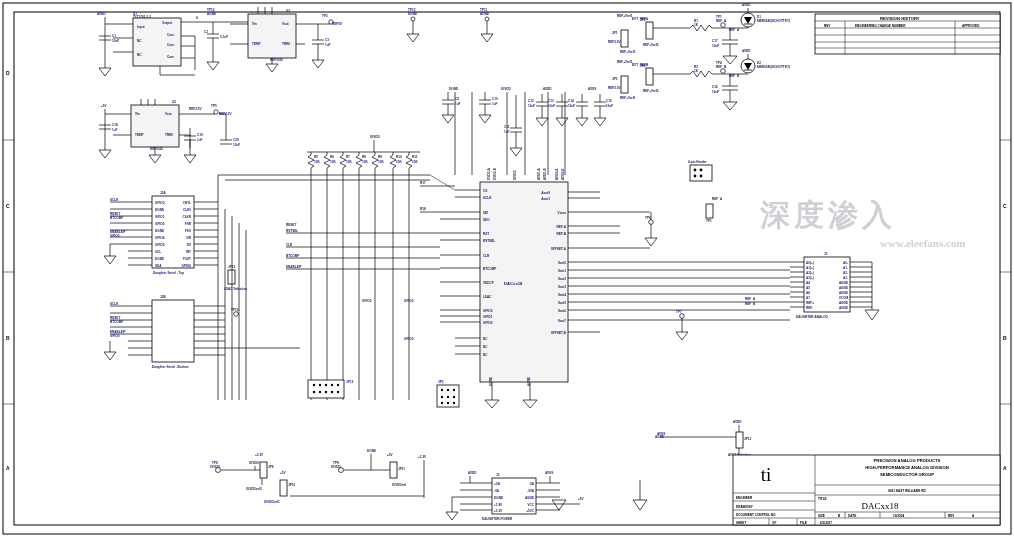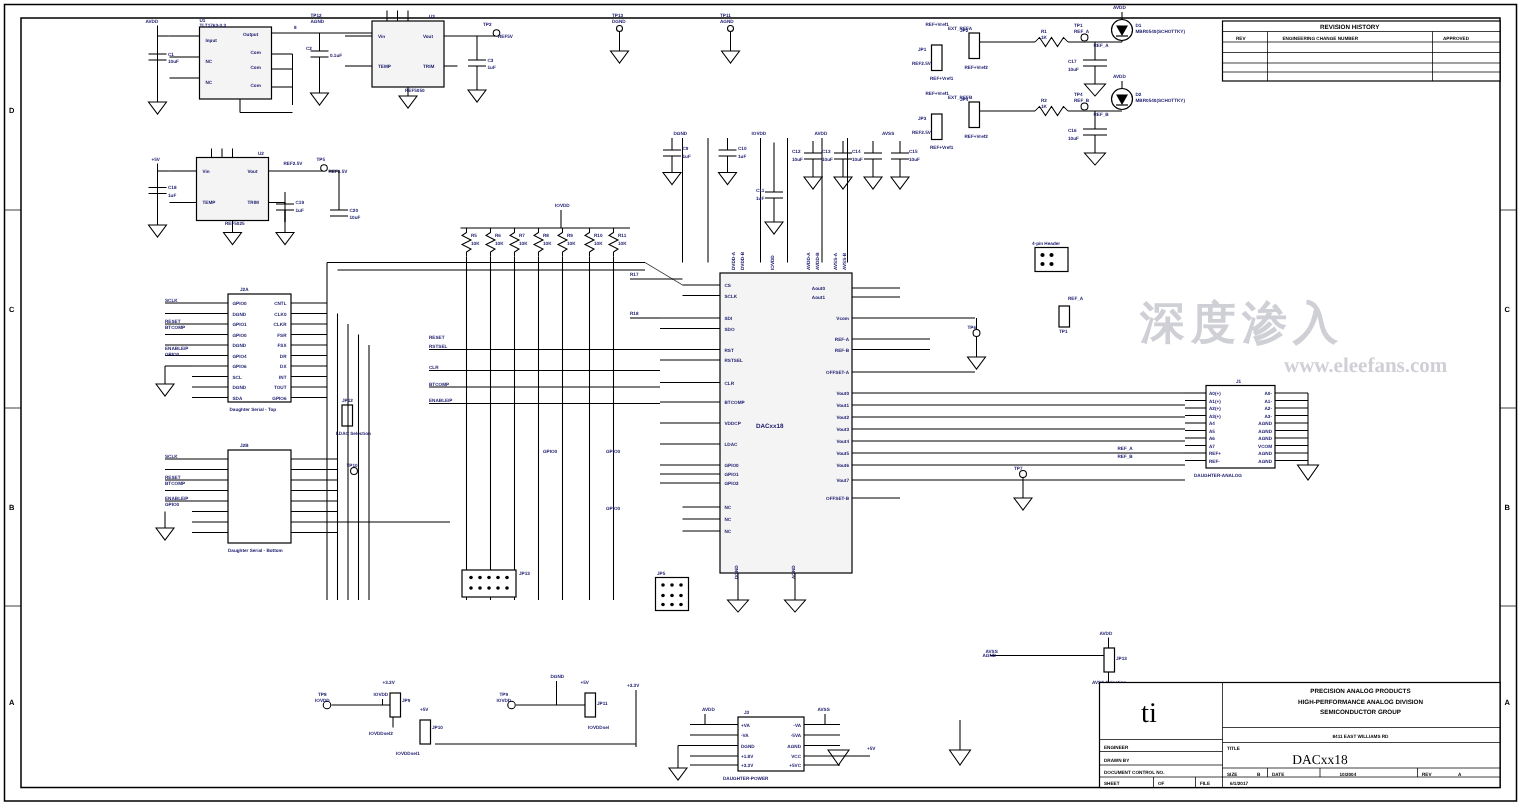--- a/index.html
+++ b/index.html
@@ -847,15 +847,15 @@
     <line x1="246" y1="230" x2="246" y2="400" class="wire"></line>
     <line x1="218" y1="175" x2="430" y2="175" class="wire"></line>
     <line x1="225" y1="180" x2="430" y2="180" class="wire"></line>
     <line x1="218" y1="175" x2="218" y2="202" class="wire"></line>
     <line x1="430" y1="175" x2="455" y2="190" class="thin"></line>
   </g>
 
 </svg>
 
 <div class="wm" style="left:760px;top:195px;font-size:30px;letter-spacing:4px;">深度渗入</div>
-<div class="wm" style="left:856px;top:237px;font-size:14px;">www.eleefans.com</div>
+<div class="wm" style="left:880px;top:237px;font-size:11px;">www.eleefans.com</div>
 
 </div>
 
 </body></html>

